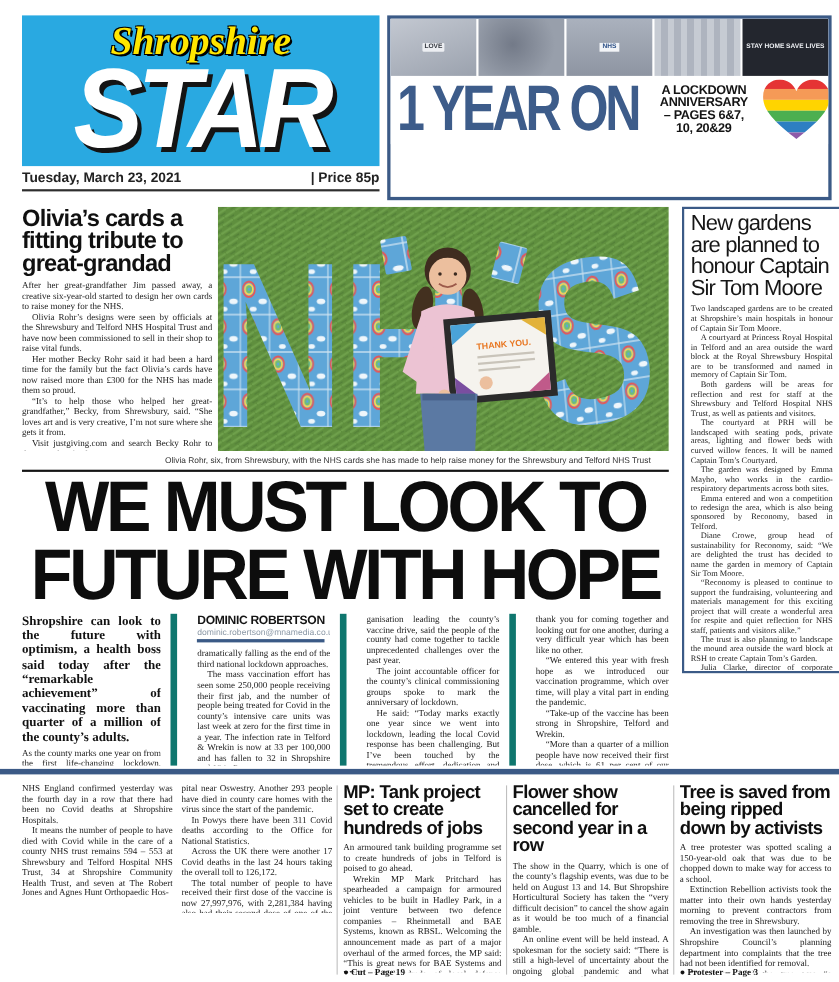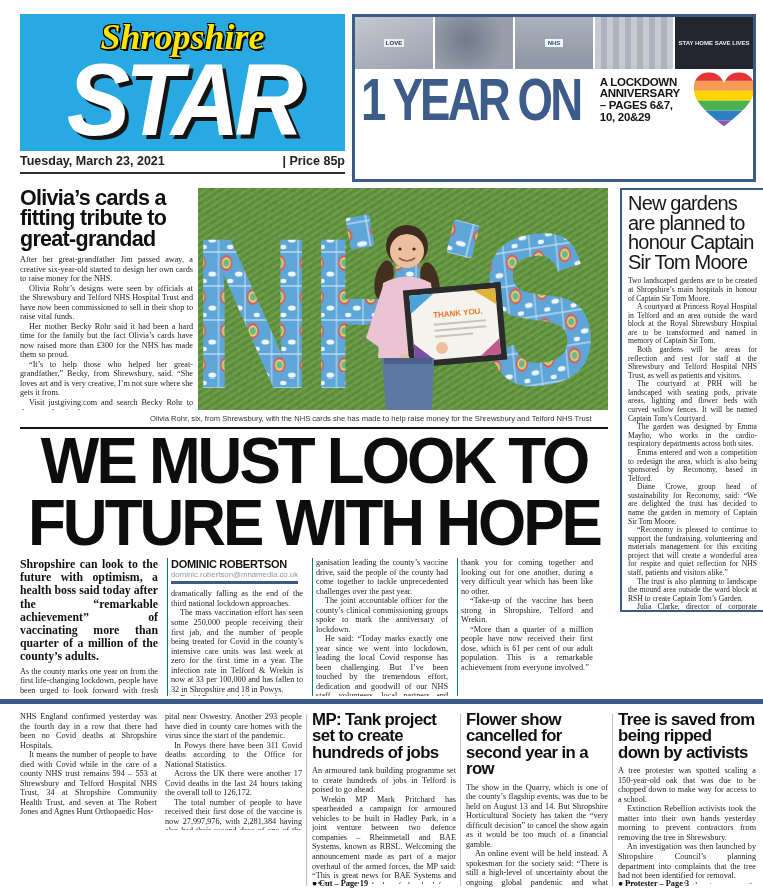--- a/index.html
+++ b/index.html
@@ -25,21 +25,21 @@
   .strip{display:flex;gap:2px;background:#fff;}
   .strip.top{height:52px;}
   .tile{flex:1;position:relative;display:flex;align-items:center;justify-content:center;overflow:hidden;
         font-family:"Liberation Sans",sans-serif;}
   .tlabel{font-size:6px;font-weight:bold;line-height:1.15;text-align:center;display:block;}
   .t1{background:linear-gradient(160deg,#c3c8d1,#9ba2ae);} .t1 .tlabel{color:#30343c;background:#eceef2;padding:1px 2px;border-radius:1px;}
   .t2{background:radial-gradient(circle at 40% 45%,#737a88,#989fab 70%);}
   .t3{background:linear-gradient(180deg,#aab1bd,#8e95a2);} .t3 .tlabel{color:#2b4f86;background:#f2f4f7;padding:1px 3px;}
   .t4{background:repeating-linear-gradient(90deg,#c6cbd3 0 6px,#aeb4bf 6px 12px);}
   .t5{background:#23262e;} .t5 .tlabel{color:#eef0f4;}
-  .band{height:62px;flex:0 0 auto;display:flex;align-items:center;padding:0 6px;background:#fff;}
+  .band{height:62px;flex:0 0 auto;display:flex;align-items:center;padding:0 6px;background:#fff;text-align:center;}
   .band-title{font-family:"Liberation Sans",sans-serif;font-weight:bold;font-size:48px;color:#3d5c8a;
               letter-spacing:-3px;line-height:1;white-space:nowrap;transform:scale(.95,1.22);
               transform-origin:left center;}
   .band-sub{font-family:"Liberation Sans",sans-serif;font-weight:bold;font-size:11.5px;line-height:1.02;
             color:#141414;letter-spacing:-.3px;margin-left:8px;}
   .band-sub span{display:block;}
   .heart{width:88px;height:58px;margin-left:auto;flex:0 0 auto;}
 
   
   .body p{font-family:Liberation Serif, serif;font-size:8.2px;line-height:1.16;text-align:justify;
@@ -59,21 +59,21 @@
   
   .headline-rule{position:absolute;left:20px;top:427px;width:588px;height:2px;background:#141414;}
   .main-headline{position:absolute;left:14px;top:431px;width:600px;text-align:center;
                  font-family:"Liberation Sans",sans-serif;font-weight:bold;font-size:62px;
                  line-height:.95;letter-spacing:-3px;color:#0d0d0d;transform:scale(1,1.05);
                  transform-origin:top center;}
 
   
   .main-body{position:absolute;left:20px;top:558px;width:588px;height:138px;display:flex;}
   .mcol{width:138px;overflow:hidden;}
-  .mcol + .mcol{border-left:1px solid #0f766e;padding-left:3px;margin-left:9px;width:132px;}
+  .mcol + .mcol{border-left:6px solid #0f766e;padding-left:18px;margin-left:9px;width:132px;}
   .intro{font-family:"Liberation Serif",serif;font-weight:bold;font-size:11.8px;line-height:1.12;
          text-align:justify;margin:0 0 3px;color:#111;}
   .byline-name{font-family:"Liberation Sans",sans-serif;font-weight:bold;font-size:11px;
                letter-spacing:-.3px;color:#141414;line-height:1.1;}
   .byline-email{font-family:"Liberation Sans",sans-serif;font-size:7.8px;color:#8a97a5;line-height:1.2;}
   .byline-rule{height:3px;background:#3b5a86;width:96%;margin:2px 0 5px;}
 
   
   .right-box{position:absolute;left:620px;top:188px;width:145px;height:424px;border:2px solid #3b5a86;
              box-sizing:border-box;padding:4px 6px;overflow:hidden;background:#fff;}
@@ -252,20 +252,21 @@
     <div class="mcol">
       <div class="body">
           <p>ganisation leading the county’s vaccine drive, said the people of the county had come together to tackle unprecedented challenges over the past year.</p>
           <p>The joint accountable officer for the county’s clinical commissioning groups spoke to mark the anniversary of lockdown.</p>
           <p>He said: “Today marks exactly one year since we went into lockdown, leading the local Covid response has been challenging. But I’ve been touched by the tremendous effort, dedication and goodwill of our NHS staff, volunteers, local partners and communities. I want to say</p>
         </div>
     </div>
     <div class="mcol">
       <div class="body">
           <p>thank you for coming together and looking out for one another, during a very difficult year which has been like no other.</p>
+          <p>“We entered this year with fresh hope as we introduced our vaccination programme, which over time, will play a vital part in ending the pandemic.</p>
           <p>“Take-up of the vaccine has been strong in Shropshire, Telford and Wrekin.</p>
           <p>“More than a quarter of a million people have now received their first dose, which is 61 per cent of our adult population. This is a remarkable achievement from everyone involved.”</p>
         </div>
     </div>
   </div>
 
   <div class="right-box">
     <h2>New gardens are planned to honour Captain Sir Tom Moore</h2>
     <div class="body">
         <p>Two landscaped gardens are to be created at Shropshire’s main hospitals in honour of Captain Sir Tom Moore.</p>

